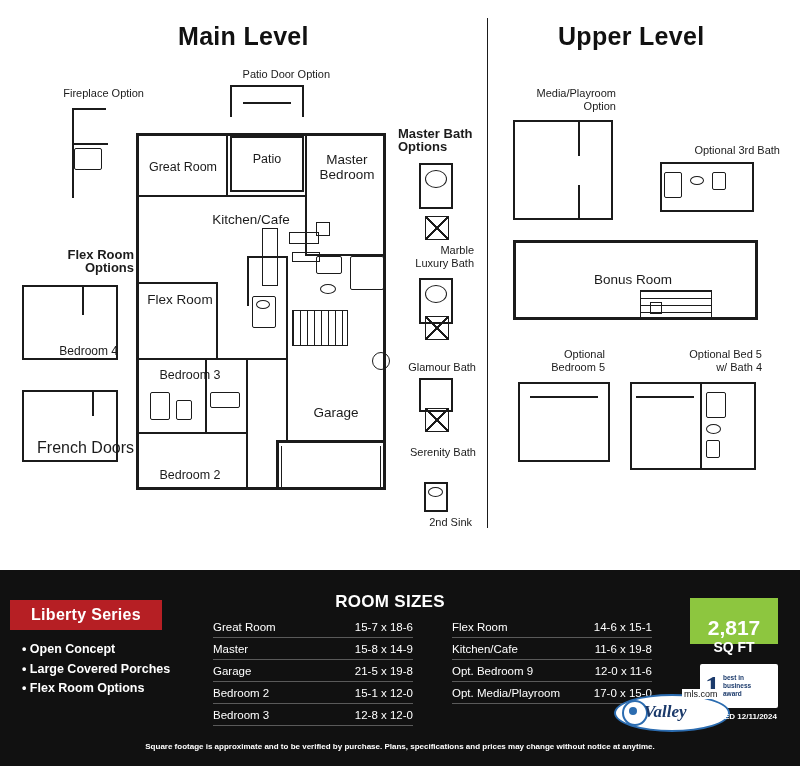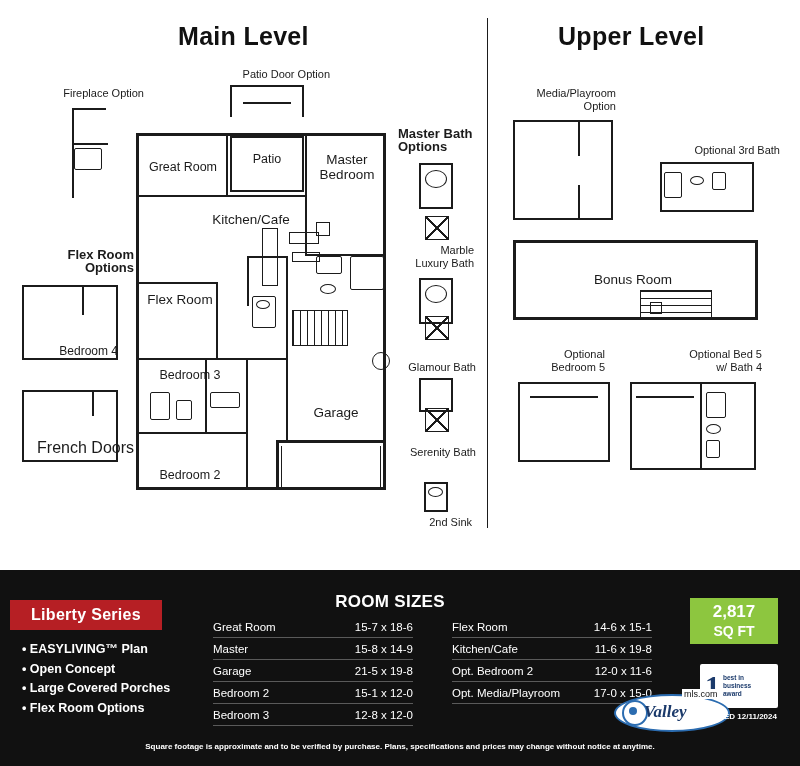--- a/index.html
+++ b/index.html
@@ -33,21 +33,21 @@
   .feat{position:absolute;left:22px;top:640px;width:200px;color:#fff;font-size:12.5px;font-weight:bold;line-height:19.5px;}
   .feat div{white-space:nowrap;}
   .rs-title{position:absolute;left:390px;top:592px;transform:translateX(-50%);color:#fff;font-weight:bold;font-size:17px;letter-spacing:.3px;}
   .tbl{position:absolute;color:#fff;font-size:11.5px;}
   .trow{display:flex;justify-content:space-between;align-items:center;height:21px;border-bottom:1px solid #5a5a5a;}
   .trow .n{white-space:nowrap;}
   .trow .v{white-space:nowrap;}
   #tbl-left{left:213px;top:616px;width:200px;}
   #tbl-right{left:452px;top:616px;width:200px;}
   .sqft{position:absolute;left:690px;top:598px;width:88px;height:46px;background:#8dc63f;color:#fff;text-align:center;}
-  .sqft .n{font-size:17px;font-weight:bold;line-height:24px;padding-top:2px;}
+  .sqft .n{font-size:21px;font-weight:bold;line-height:24px;padding-top:18px;}
   .sqft .u{font-size:14px;font-weight:bold;line-height:15px;}
   .awardbox{position:absolute;left:700px;top:664px;width:78px;height:44px;background:#fff;border-radius:2px;display:flex;align-items:center;}
   .award-1{font-size:30px;font-weight:bold;color:#1b3a6b;line-height:30px;margin-left:5px;font-family:"Liberation Serif",serif;}
   .award-txt{font-size:6.5px;color:#1b3a6b;line-height:8px;margin-left:3px;font-weight:bold;}
   .mls{position:absolute;left:614px;top:690px;width:112px;height:42px;}
   .mls-oval{position:absolute;left:0;top:4px;width:112px;height:34px;border:2px solid #2b6cb0;border-radius:50%;background:#fff;}
   .mls-txt{position:absolute;left:30px;top:12px;font-family:"Liberation Serif",serif;font-style:italic;font-size:17px;color:#1b3a6b;font-weight:bold;}
   .mls-top{position:absolute;left:68px;top:-1px;font-size:9px;color:#111;background:#fff;padding:0 2px;}
   .mls-dot{position:absolute;left:8px;top:10px;width:22px;height:22px;border:2px solid #2b6cb0;border-radius:50%;}
   .mls-dot:after{content:"";position:absolute;left:5px;top:5px;width:8px;height:8px;background:#2b6cb0;border-radius:50%;}
@@ -195,21 +195,20 @@
   <div class="fix" style="left:706px;top:440px;width:14px;height:18px;"></div>
 </div>
 
 <div class="band"></div>
 
 <div class="series-box">
   <span>Liberty Series</span>
 </div>
 
 <div class="feat">
-  <div>• EASYLIVING™ Plan</div>
   <div>• Open Concept</div>
   <div>• Large Covered Porches</div>
   <div>• Flex Room Options</div>
 </div>
 
 <div class="rs-title">ROOM SIZES</div>
 
 <div class="tbl" id="tbl-left">
   <div class="trow">
       <span class="n">Great Room</span>
@@ -236,21 +235,21 @@
 <div class="tbl" id="tbl-right">
   <div class="trow">
       <span class="n">Flex Room</span>
       <span class="v">14-6 x 15-1</span>
     </div>
   <div class="trow">
       <span class="n">Kitchen/Cafe</span>
       <span class="v">11-6 x 19-8</span>
     </div>
   <div class="trow">
-      <span class="n">Opt. Bedroom 2</span>
+      <span class="n">Opt. Bedroom 9</span>
       <span class="v">12-0 x 11-6</span>
     </div>
   <div class="trow">
       <span class="n">Opt. Media/Playroom</span>
       <span class="v">17-0 x 15-0</span>
     </div>
 </div>
 
 <div class="sqft">
   <div class="n">2,817</div>

